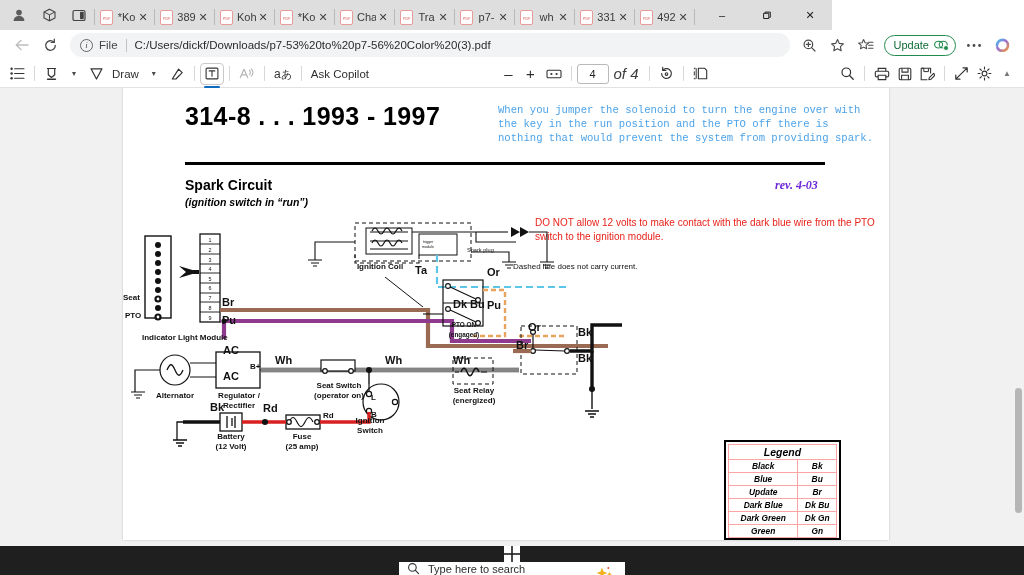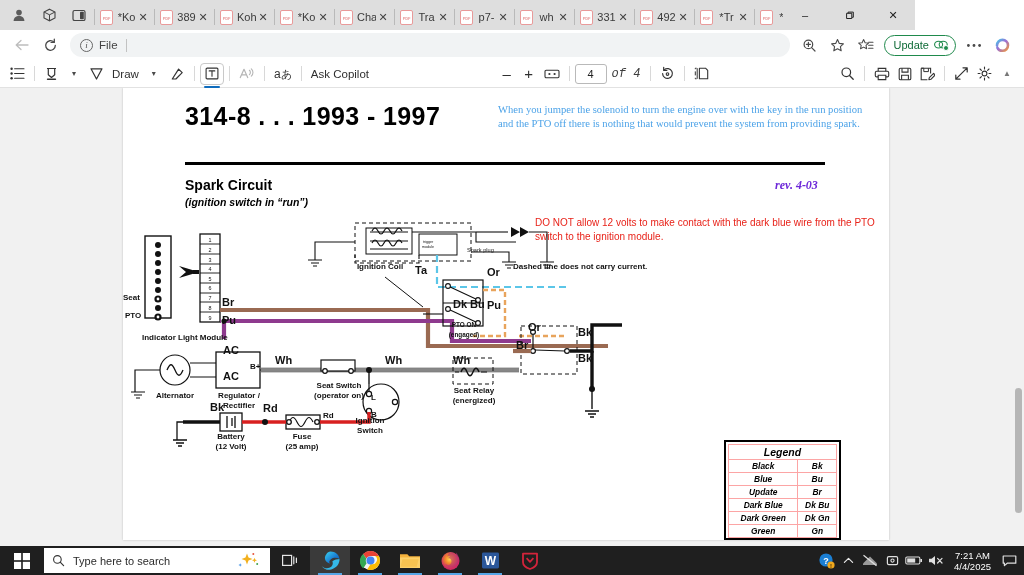--- a/index.html
+++ b/index.html
@@ -7,21 +7,21 @@
     width: 1024px; height: 575px;
     overflow: hidden;
     font-family: "Liberation Sans", sans-serif;
     background: #ffffff;
   }
   #app { position: relative; width: 1024px; height: 575px; }
 
   
   .tabstrip {
     position: absolute; top: 0; left: 0;
-    width: 915px; height: 30px;
+    width: 832px; height: 30px;
     background: #dedede;
     display: flex; align-items: center;
   }
   .tb-left { display: flex; align-items: center; height: 30px; padding-left: 4px; }
   .tb-sys-btn {
     width: 30px; height: 26px;
     display: flex; align-items: center; justify-content: center;
     border-radius: 4px;
   }
   .tb-sys-btn svg { display: block; }
@@ -167,21 +167,21 @@
   }
   .pb-label { padding: 0 4px; font-size: 11.5px; }
   .pbsep { width: 1px; height: 15px; background: #d8d8d8; margin: 0 5px; }
   .caret { font-size: 8px; color: #4a4a4a; padding: 0 3px; }
   .pagebox {
     width: 32px; height: 20px;
     border: 1px solid #b9b9b9; border-radius: 3px;
     display: flex; align-items: center; justify-content: center;
     font-size: 11px; color: #222; background: #fff;
   }
-  .pageof { font-size: 12px; color: #3c3c3c; font-style: italic; padding: 0 5px; font-family: Liberation Mono, monospace; }
+  .pageof { font-size: 15px; color: #3c3c3c; font-style: italic; padding: 0 5px; font-family: Liberation Sans, sans-serif; }
 
   
   .docarea {
     position: absolute; top: 88px; left: 0;
     width: 1024px; height: 458px;
     background: #f1f1f1;
     overflow: hidden;
   }
   .page {
     position: absolute;
@@ -205,34 +205,34 @@
   .docwrap { position: absolute; inset: 0; }
   .model-line {
     position: absolute;
     font-family: "Liberation Sans", sans-serif;
     font-weight: bold; font-size: 25px;
     letter-spacing: 0.4px; color: #000;
   }
   .blue-note {
     position: absolute;
     color: #4da3e8; font-size: 10.6px; line-height: 14px;
-    font-family: Liberation Serif, serif;
+    font-family: Liberation Mono, monospace;
     width: 380px;
   }
   .hrule { position: absolute; background: #000; }
   .sec-title { position: absolute; font-weight: bold; font-size: 14px; color: #000; }
   .sec-sub { position: absolute; font-weight: bold; font-style: italic; font-size: 10.5px; color: #000; }
   .rev { position: absolute; font-style: italic; font-weight: bold; font-size: 12px;
          font-family: "Liberation Serif", serif; color: #6d28d9; }
   .red-note {
     position: absolute; color: #e8231a; font-size: 10px; line-height: 13.5px;
     width: 360px;
   }
   .lbl { position: absolute; font-size: 8px; color: #111; font-weight: bold; line-height: 9.5px; }
-  .lbl.n { font-weight: bold; }
+  .lbl.n { font-weight: normal; }
   .lbl.big { font-size: 11px; font-weight: bold; }
   .lbl.c { text-align: center; }
   .tiny { position: absolute; font-size: 5.6px; color: #222; line-height: 6px; }
 
   
   .legend {
     position: absolute;
     left: 601px; top: 352px;
     width: 117px; height: 100px;
     border: 2px solid #000;
@@ -248,21 +248,21 @@
     font-family: "Liberation Sans", sans-serif;
     font-style: italic;
   }
   .legend td.hd { font-size: 10.5px; }
 
   
   .taskbar {
     position: absolute; bottom: 0; left: 0;
     width: 1024px; height: 29px;
     background: #1f1f1f;
-    display: flex; align-items: center;
+    display: flex; align-items: center; flex-direction: column;
   }
   .start {
     width: 44px; height: 29px;
     display: flex; align-items: center; justify-content: center;
   }
   .tsearch {
     width: 226px; height: 25px;
     background: #ffffff;
     display: flex; align-items: center;
     padding: 0 8px;
@@ -436,20 +436,21 @@
       <svg width="15" height="15" viewBox="0 0 15 15">
           <path d="M12.3 7.5a4.8 4.8 0 1 1-1.5-3.5" fill="none" stroke="currentColor" stroke-width="1.3" stroke-linecap="round"></path>
           <path d="M11.3 1.2v3.2H8.1" fill="none" stroke="currentColor" stroke-width="1.3" stroke-linecap="round" stroke-linejoin="round"></path>
         </svg>
     </div>
 
     <div class="omnibox">
       <div class="omni-info">i</div>
       <span class="omni-scheme">File</span>
       <span class="omni-sep"></span>
+      <span class="omni-url">C:/Users/dickf/Downloads/p7-53%20to%20p7-56%20Color%20(3).pdf</span>
     </div>
 
     <div class="nav-right">
       <div class="nav-btn">
         <svg width="15" height="15" viewBox="0 0 15 15">
             <circle cx="6.4" cy="6.4" r="4.3" fill="none" stroke="#4a4a4a" stroke-width="1.2"></circle>
             <path d="M9.6 9.6 13 13M4.4 6.4h4M6.4 4.4v4" stroke="#4a4a4a" stroke-width="1.2" stroke-linecap="round"></path>
           </svg>
       </div>
       <div class="nav-btn">

